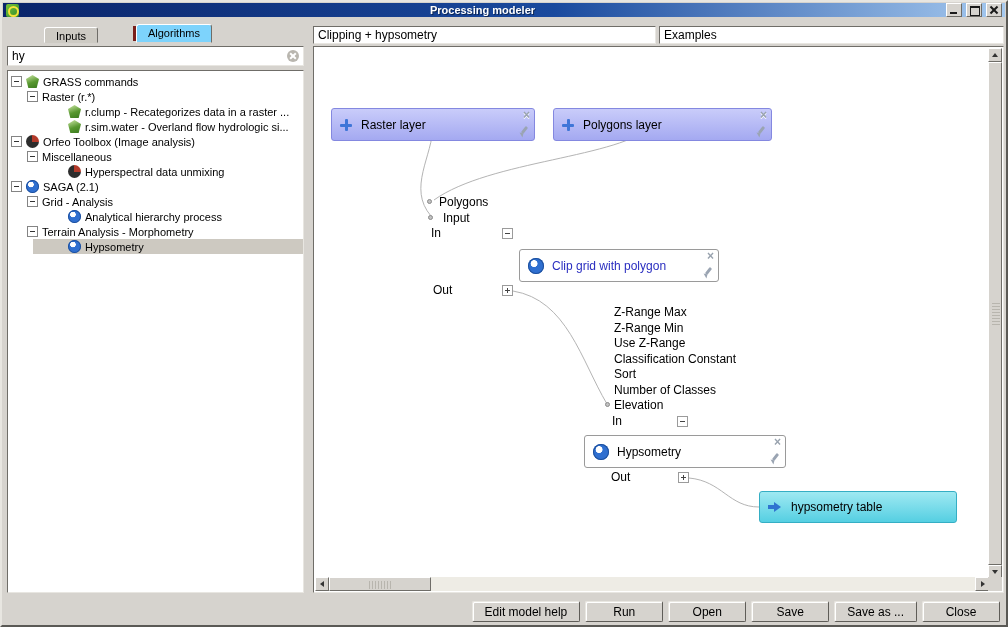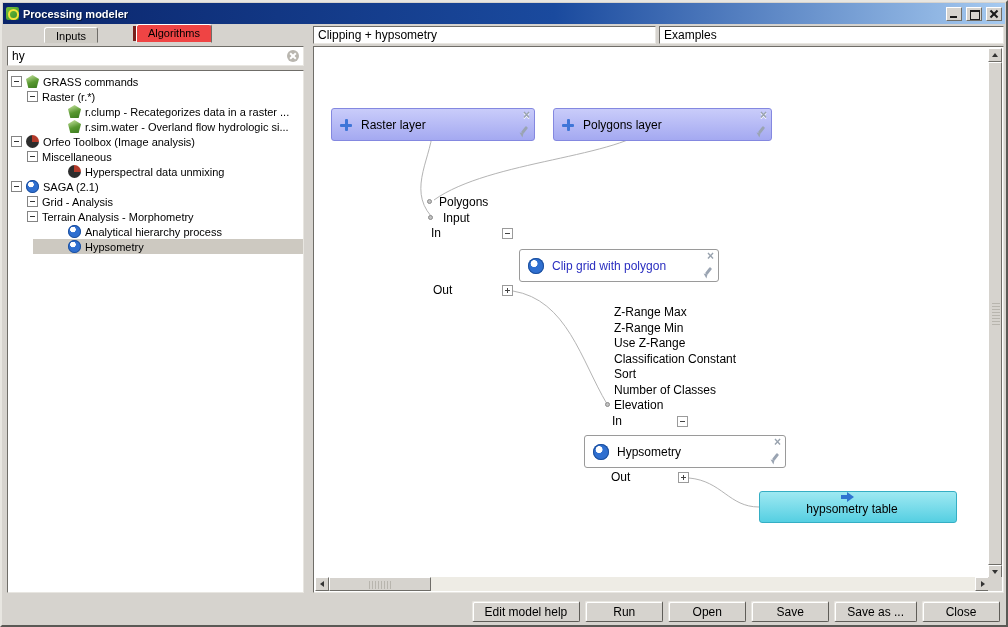--- a/index.html
+++ b/index.html
@@ -1,44 +1,44 @@
 <!DOCTYPE html>
 <html><head>
 <meta charset="utf-8">
 <style>
   * { margin:0; padding:0; box-sizing:border-box; }
   body { background:#3a6ea5; font-family:"Liberation Sans","DejaVu Sans",sans-serif; }
   .win { position:relative; width:1008px; height:627px; background:#d6d3ce;
          border:2px solid; border-color:#e8e6e1 #5a5955 #5a5955 #e8e6e1; overflow:hidden; }
 
   
-  .titlebar { position:absolute; left:1px; top:1px; right:1px; height:21px;
+  .titlebar { position:absolute; left:1px; top:1px; right:1px; height:14px;
     background:linear-gradient(90deg,#0a246a 0%,#1a4a9e 55%,#a6caf0 100%);
-    display:flex; align-items:center; padding:0 3px; gap:4px; }
+    display:flex; align-items:center; padding:0 3px; gap:4px;text-align:center; }
   .qicon { width:13px; height:13px; border-radius:2px; position:relative; flex:none;
     background:linear-gradient(135deg,#7cc437,#2e8b2e); }
   .qicon::after { content:""; position:absolute; left:2px; top:2px; width:7px; height:7px;
     border:2px solid #f6e23a; border-radius:50%; }
   .ttitle { color:#fff; font-size:11px; font-weight:bold; flex:1;
     text-shadow:1px 1px 0 rgba(0,0,0,.45); }
   .tbtn { width:16px; height:14px; background:#d6d3ce; position:relative; flex:none;
     border:1px solid; border-color:#fff #6f6d68 #6f6d68 #fff; }
   .tbtn.min::after { content:""; position:absolute; left:3px; bottom:2px; width:7px; height:2px; background:#1a1a1a; }
   .tbtn.max::after { content:""; position:absolute; left:3px; top:2px; width:8px; height:7px;
     border:1px solid #1a1a1a; border-top-width:2px; }
   .tbtn.cls::before, .tbtn.cls::after { content:""; position:absolute; left:2px; top:5px;
     width:10px; height:2px; background:#1a1a1a; }
   .tbtn.cls::before { transform:rotate(45deg); }
   .tbtn.cls::after  { transform:rotate(-45deg); }
 
   
   .tabs { position:absolute; left:4px; top:22px; height:19px; display:flex; align-items:flex-end; }
   .tab { font-size:11px; padding:2px 11px 3px 11px; background:#cdcac3; position:relative;
     border:1px solid; border-color:#fff #6f6d68 #cdcac3 #fff; border-radius:3px 3px 0 0; height:16px;margin-left:38px; }
-  .tab.active { background:#ef4444; height:19px; border-bottom-color:#d6d3ce; z-index:2;text-align:right; }
+  .tab.active { background:#7dd3fc; height:19px; border-bottom-color:#d6d3ce; z-index:2;text-align:right; }
   .redstrip { position:absolute; left:131px; top:24px; width:26px; height:15px; background:#79201c; }
 
   
   .search { position:absolute; left:5px; top:44px; width:297px; height:20px; background:#fff;
     border:1px solid; border-color:#6f6d68 #e8e6e1 #e8e6e1 #6f6d68; font-size:12px;
     display:flex; align-items:center; padding:0 4px; }
   .sval { flex:1; }
   .sclear { width:12px; height:12px; border-radius:50%; background:#b9b6af; position:relative; }
   .sclear::before, .sclear::after { content:""; position:absolute; left:2px; top:5px; width:8px; height:2px; background:#fff; }
   .sclear::before { transform:rotate(45deg); }
@@ -75,21 +75,21 @@
   
   .canvas { position:absolute; left:311px; top:44px; width:691px; height:547px; background:#fff;
     border:1px solid; border-color:#6f6d68 #e8e6e1 #e8e6e1 #6f6d68; }
   .cinner { position:absolute; left:1px; top:1px; width:674px; height:530px; background:#fff; overflow:hidden; }
   .edges { position:absolute; left:0; top:0; pointer-events:none; }
 
   .node { position:absolute; height:33px; border-radius:3px; display:flex; align-items:center;
     padding:0 20px 0 8px; font-size:12px; }
   .input-node { background:linear-gradient(#c9ccfa,#a4a9f1); border:1px solid #8488e0;margin-top:16px; }
   .alg-node { background:#fff; border:1px solid #9a9a9a; }
-  .out-node { background:linear-gradient(#9fe9f2,#55cfe2); border:1px solid #35aec4;flex-direction:column; }
+  .out-node { background:linear-gradient(#9fe9f2,#55cfe2); border:1px solid #35aec4; }
   #node-raster { left:16px; top:44px; width:204px; }
   #node-polygons { left:238px; top:44px; width:219px; }
   #node-clip { left:164px; top:201px; width:200px;margin-left:40px; }
   #node-clip .nlabel { color:#2a2ec0; }
   #node-hyps { left:269px; top:387px; width:202px; }
   #node-out { left:444px; top:443px; width:198px; height:32px; }
   .nlabel { flex:1; white-space:nowrap; overflow:hidden; }
   .del { position:absolute; top:0px; right:4px; font-size:12px; font-weight:bold; color:#98a2ae;
     text-shadow:0 1px 0 #fff; line-height:12px; }
   .pencil { position:absolute; right:5px; bottom:3px; width:11px; height:11px; }
@@ -217,27 +217,27 @@
     </div>
     <div class="trow lvl0">
       <span class="exp"></span>
       <span class="ticon saga"></span>
       <span class="tlabel">SAGA (2.1)</span>
     </div>
     <div class="trow lvl1">
       <span class="exp"></span>
       <span class="tlabel">Grid - Analysis</span>
     </div>
-    <div class="trow lvl1">
-      <span class="exp"></span>
-      <span class="tlabel">Terrain Analysis - Morphometry</span>
-    </div>
     <div class="trow lvl2">
       <span class="ticon saga"></span>
       <span class="tlabel">Analytical hierarchy process</span>
+    </div>
+    <div class="trow lvl1">
+      <span class="exp"></span>
+      <span class="tlabel">Terrain Analysis - Morphometry</span>
     </div>
     <div class="trow lvl2 selected">
       <span class="ticon saga"></span>
       <span class="tlabel">Hypsometry</span>
     </div>
   </div>
 
   <div class="field fname">
     <span>Clipping + hypsometry</span>
   </div>

